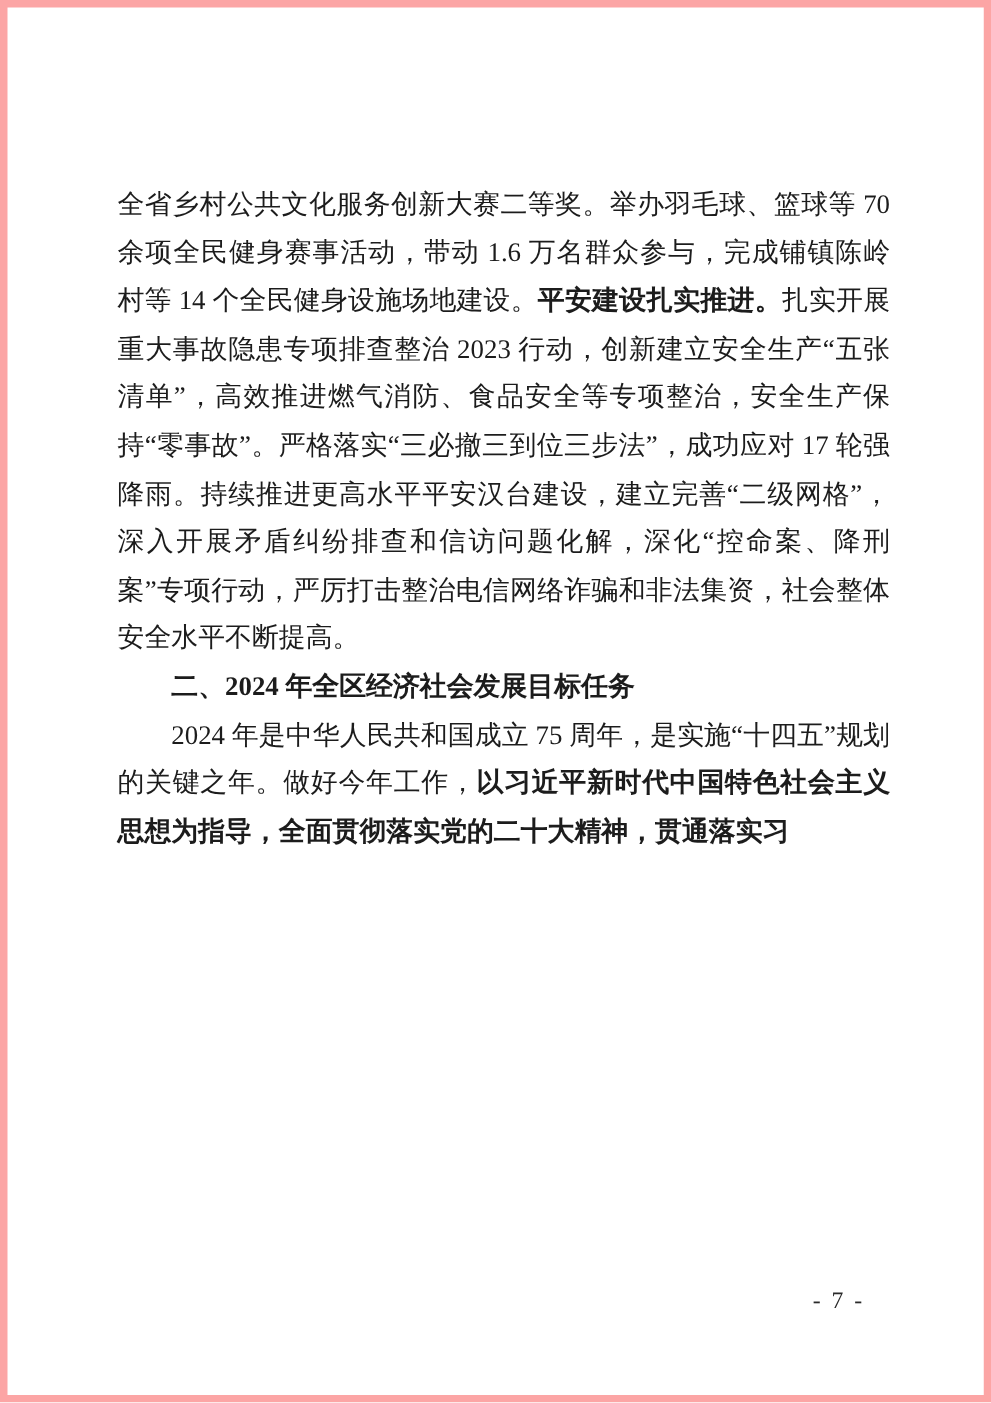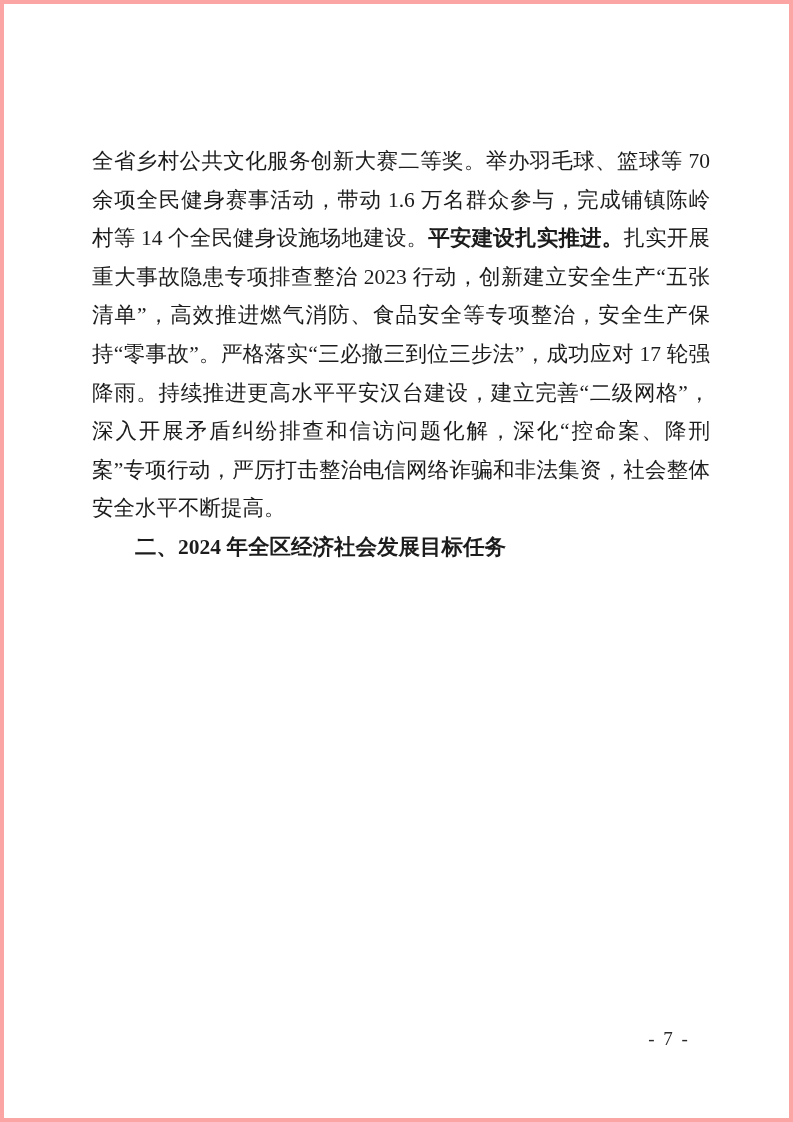--- a/index.html
+++ b/index.html
@@ -5,21 +5,21 @@
   html, body {
     margin: 0;
     padding: 0;
     background: #ffffff;
   }
   .page {
     position: relative;
     width: 793px;
     height: 1122px;
     background: #ffffff;
-    border: 4px solid #fca5a5;
+    border: 6px solid #fca5a5;
     box-sizing: border-box;
     overflow: hidden;
   }
   .text-block {
     position: absolute;
     left: 88px;
     top: 138px;
     width: 618px;
     font-family: "Liberation Serif", "DejaVu Serif", serif;
     font-size: 21.5px;
@@ -60,15 +60,16 @@
     white-space: nowrap;
   }
 </style>
 </head>
 <body>
 
 <div class="page">
   <div class="text-block">
       <p class="body"><span class="run">全省乡村公共文化服务创新大赛二等奖。举办羽毛球、篮球等 70 余项全民健身赛事活动，带动 1.6 万名群众参与，完成铺镇陈岭村等 14 个全民健身设施场地建设。</span><span class="run bold">平安建设扎实推进。</span><span class="run">扎实开展重大事故隐患专项排查整治 2023 行动，创新建立安全生产“五张清单”，高效推进燃气消防、食品安全等专项整治，安全生产保持“零事故”。严格落实“三必撤三到位三步法”，成功应对 17 轮强降雨。持续推进更高水平平安汉台建设，建立完善“二级网格”，深入开展矛盾纠纷排查和信访问题化解，深化“控命案、降刑案”专项行动，严厉打击整治电信网络诈骗和非法集资，社会整体安全水平不断提高。</span></p>
       <p class="heading indent"><span class="run bold">二、2024 年全区经济社会发展目标任务</span></p>
+      <p class="body indent"><span class="run">2024 年是中华人民共和国成立 75 周年，是实施“十四五”规划的关键之年。做好今年工作，</span><span class="run bold">以习近平新时代中国特色社会主义思想为指导，全面贯彻落实党的二十大精神，贯通落实习</span></p>
     </div>
   <div class="page-number">- 7 -</div>
 </div>
 
 </body></html>

